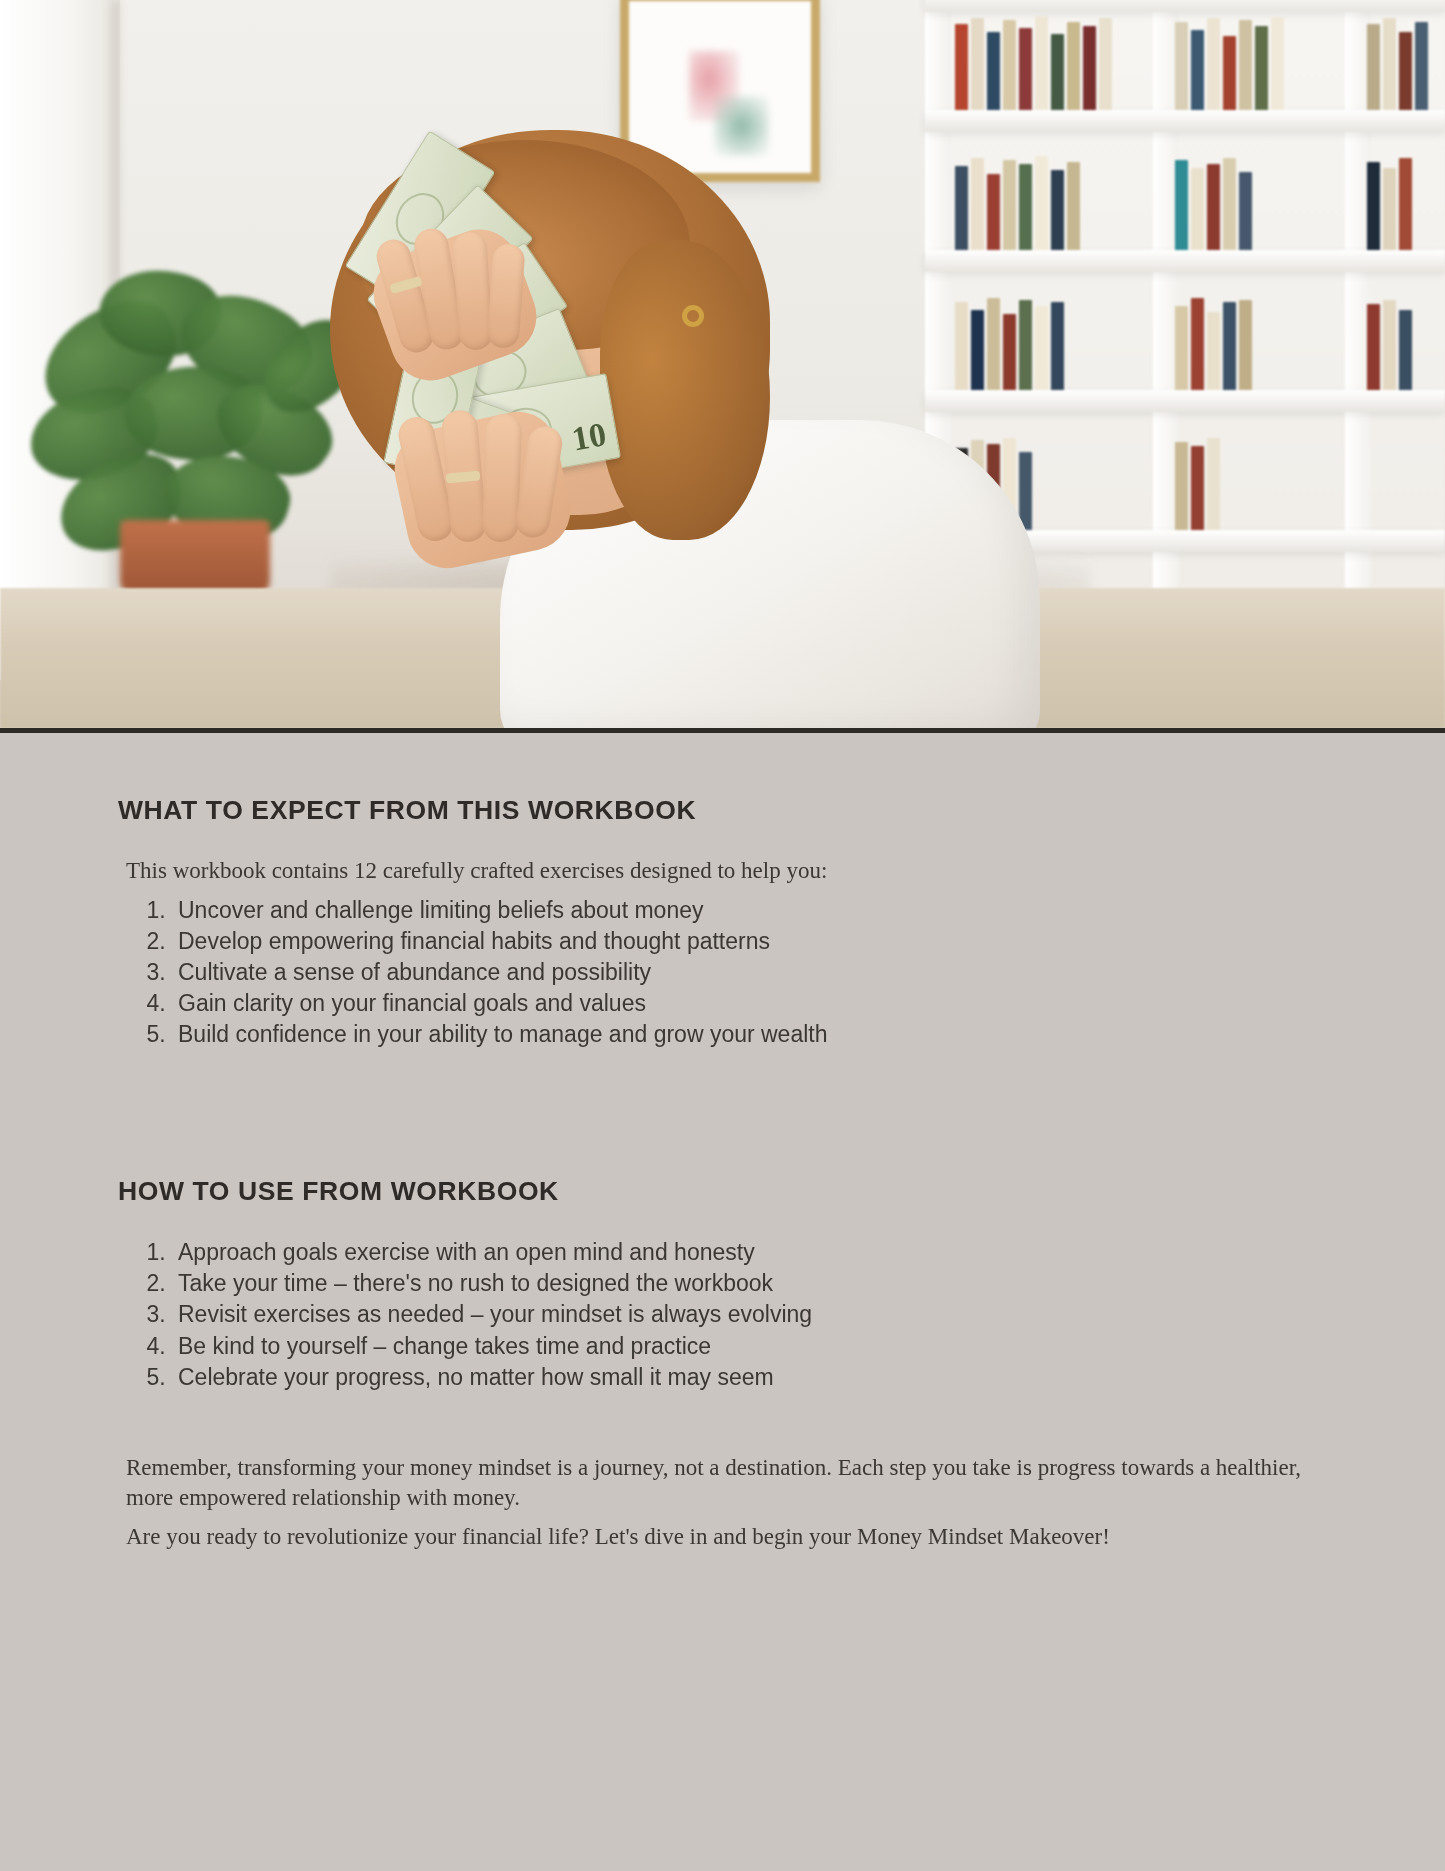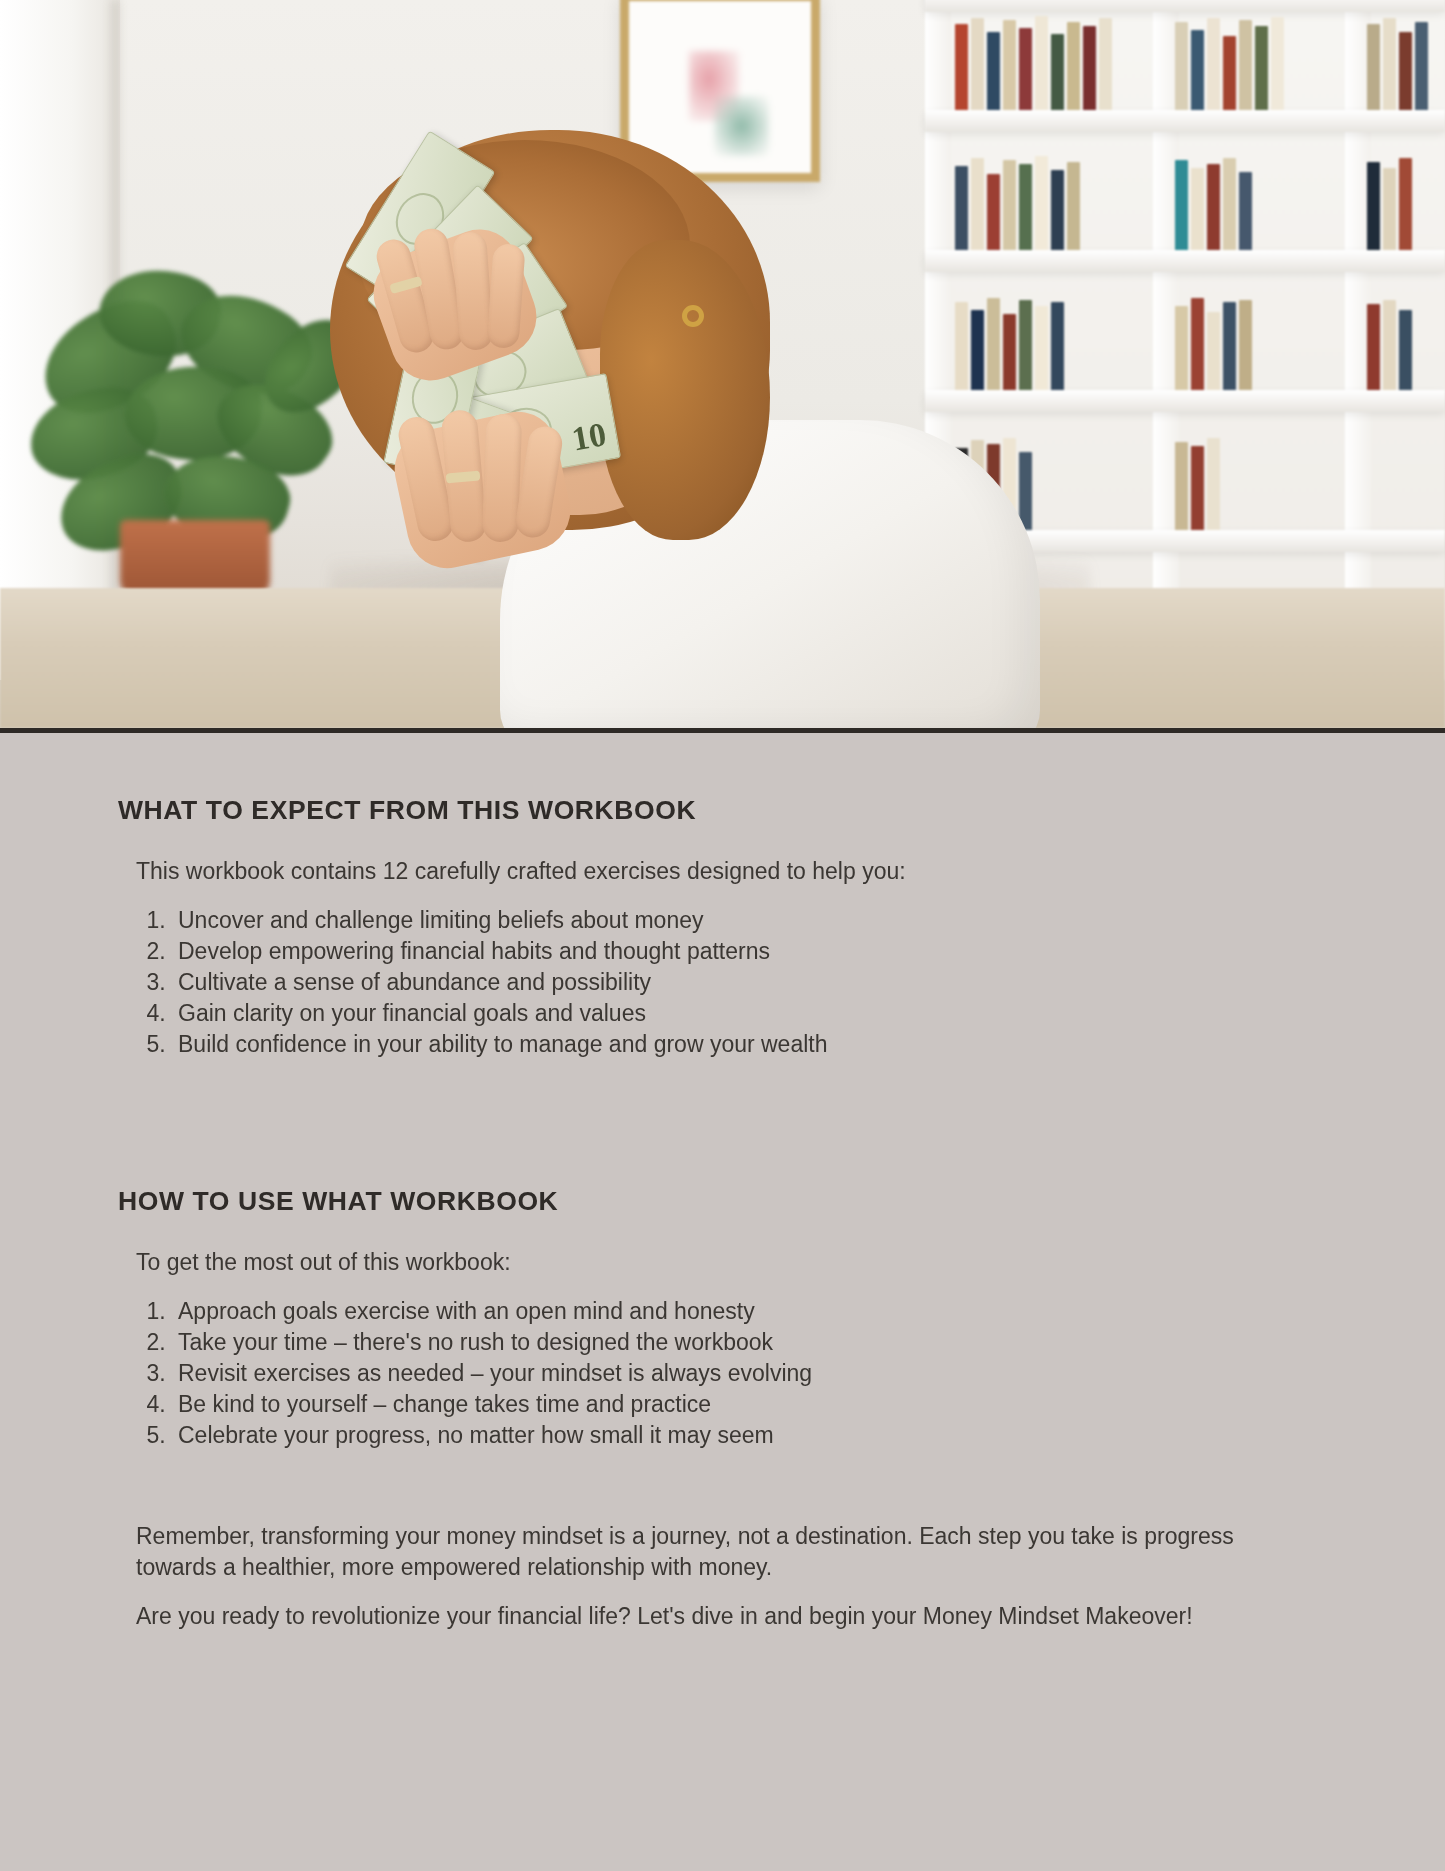--- a/index.html
+++ b/index.html
@@ -302,21 +302,22 @@
     font-size: 26.5px;
     font-weight: bold;
     letter-spacing: 0.6px;
     color: #2f2b28;
     margin: 0 0 30px 0;
   }
   p.body {
     font-size: 23px;
     line-height: 1.33;
     color: #3b3733;
-    margin: 18px;
+    margin: 8px;
+    font-family: Liberation Serif, serif;
   }
   ol.numbered {
     margin: 2px 0 0 0;
     padding-left: 54px;
     font-size: 23px;
     line-height: 1.31;
     color: #3b3733;
   }
   ol.numbered li { padding-left: 6px; margin: 0 0 1px 0; }
   .block-gap-lg { height: 52px; }
@@ -515,22 +516,21 @@
         <li>Cultivate a sense of abundance and possibility</li>
         <li>Gain clarity on your financial goals and values</li>
         <li>Build confidence in your ability to manage and grow your wealth</li>
       </ol>
       <div class="block-gap-lg"></div>
     </section>
 
     <div class="block-gap-xl"></div>
 
     <section class="section2">
-      <h2 class="section-title">HOW TO USE WHAT WORKBOOK</h2>
-      <p class="body">To get the most out of this workbook:</p>
+      <h2 class="section-title">HOW TO USE FROM WORKBOOK</h2>
       <ol class="numbered">
         <li>Approach goals exercise with an open mind and honesty</li>
         <li>Take your time – there's no rush to designed the workbook</li>
         <li>Revisit exercises as needed – your mindset is always evolving</li>
         <li>Be kind to yourself – change takes time and practice</li>
         <li>Celebrate your progress, no matter how small it may seem</li>
       </ol>
       <div class="block-gap-lg"></div>
       <p class="body">Remember, transforming your money mindset is a journey, not a destination. Each step you take is progress towards a healthier, more empowered relationship with money.</p>
       <p class="body">Are you ready to revolutionize your financial life? Let's dive in and begin your Money Mindset Makeover!</p>

